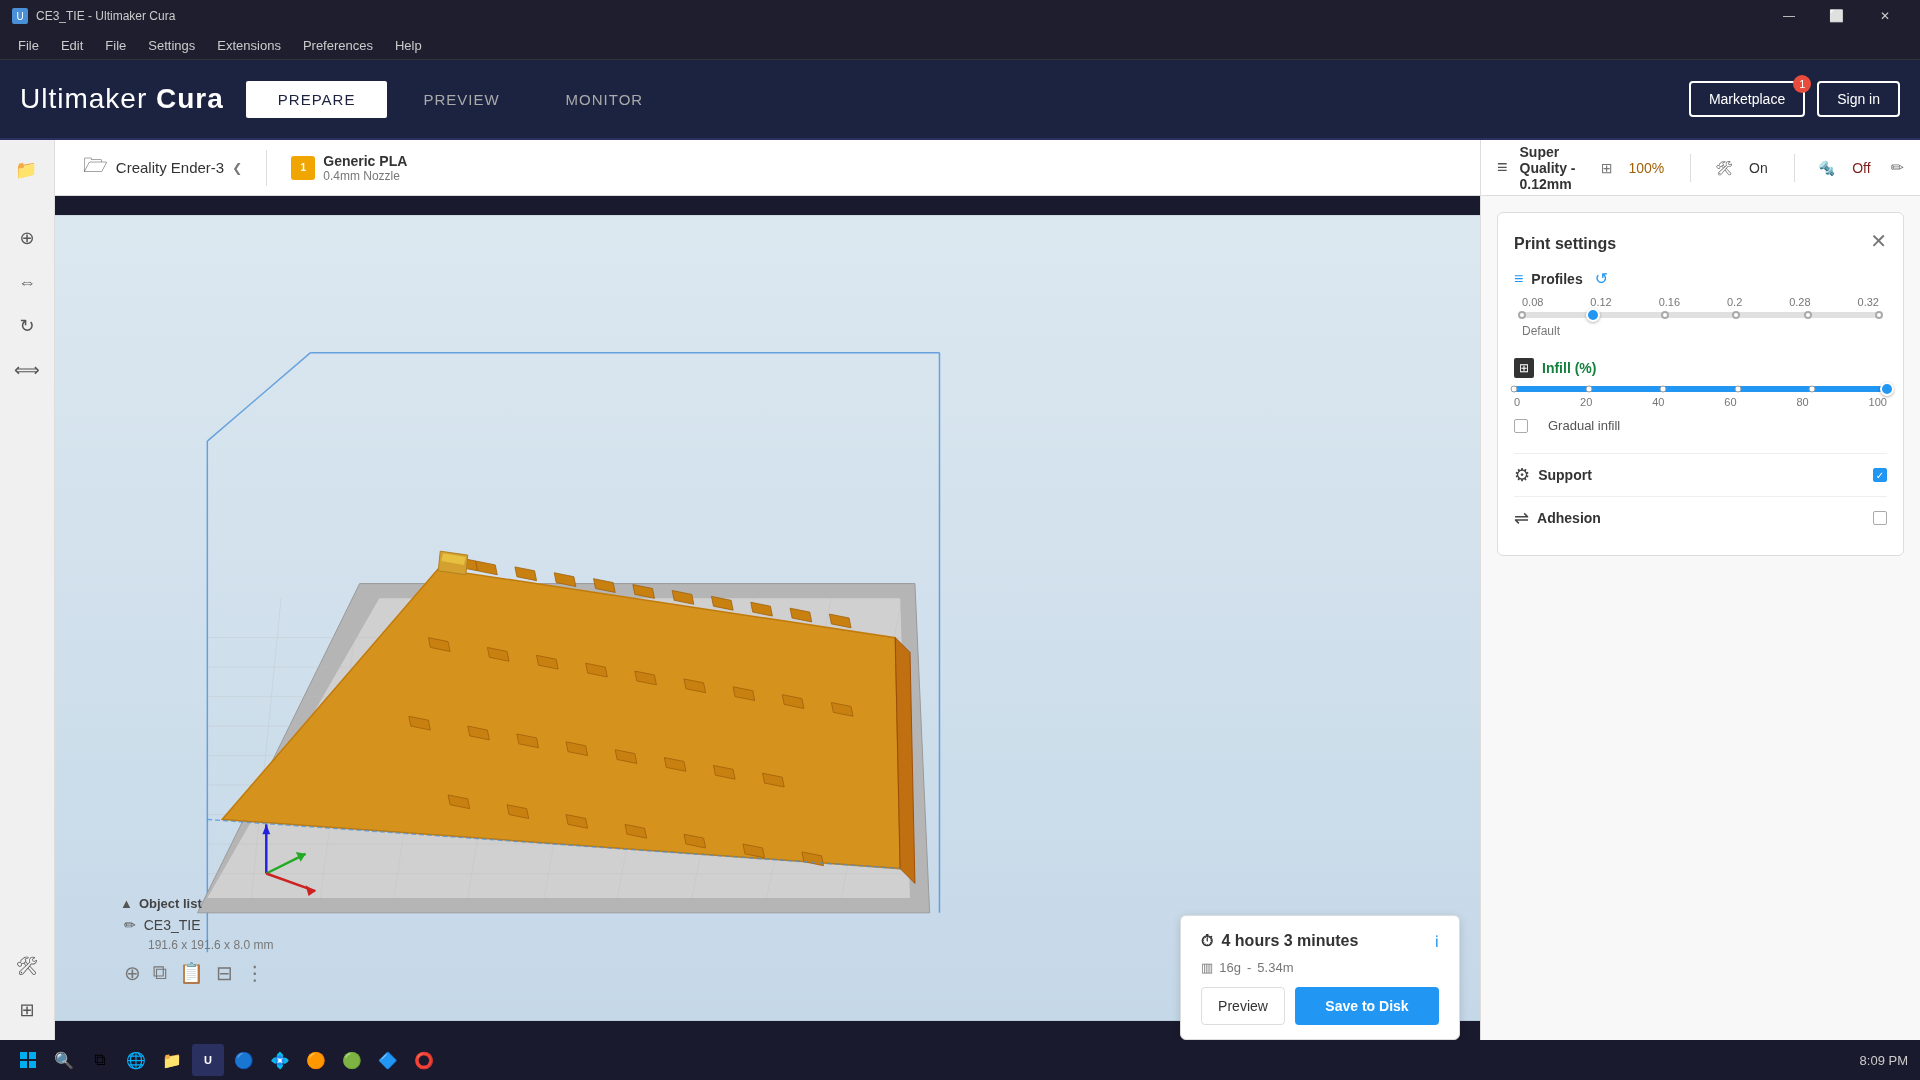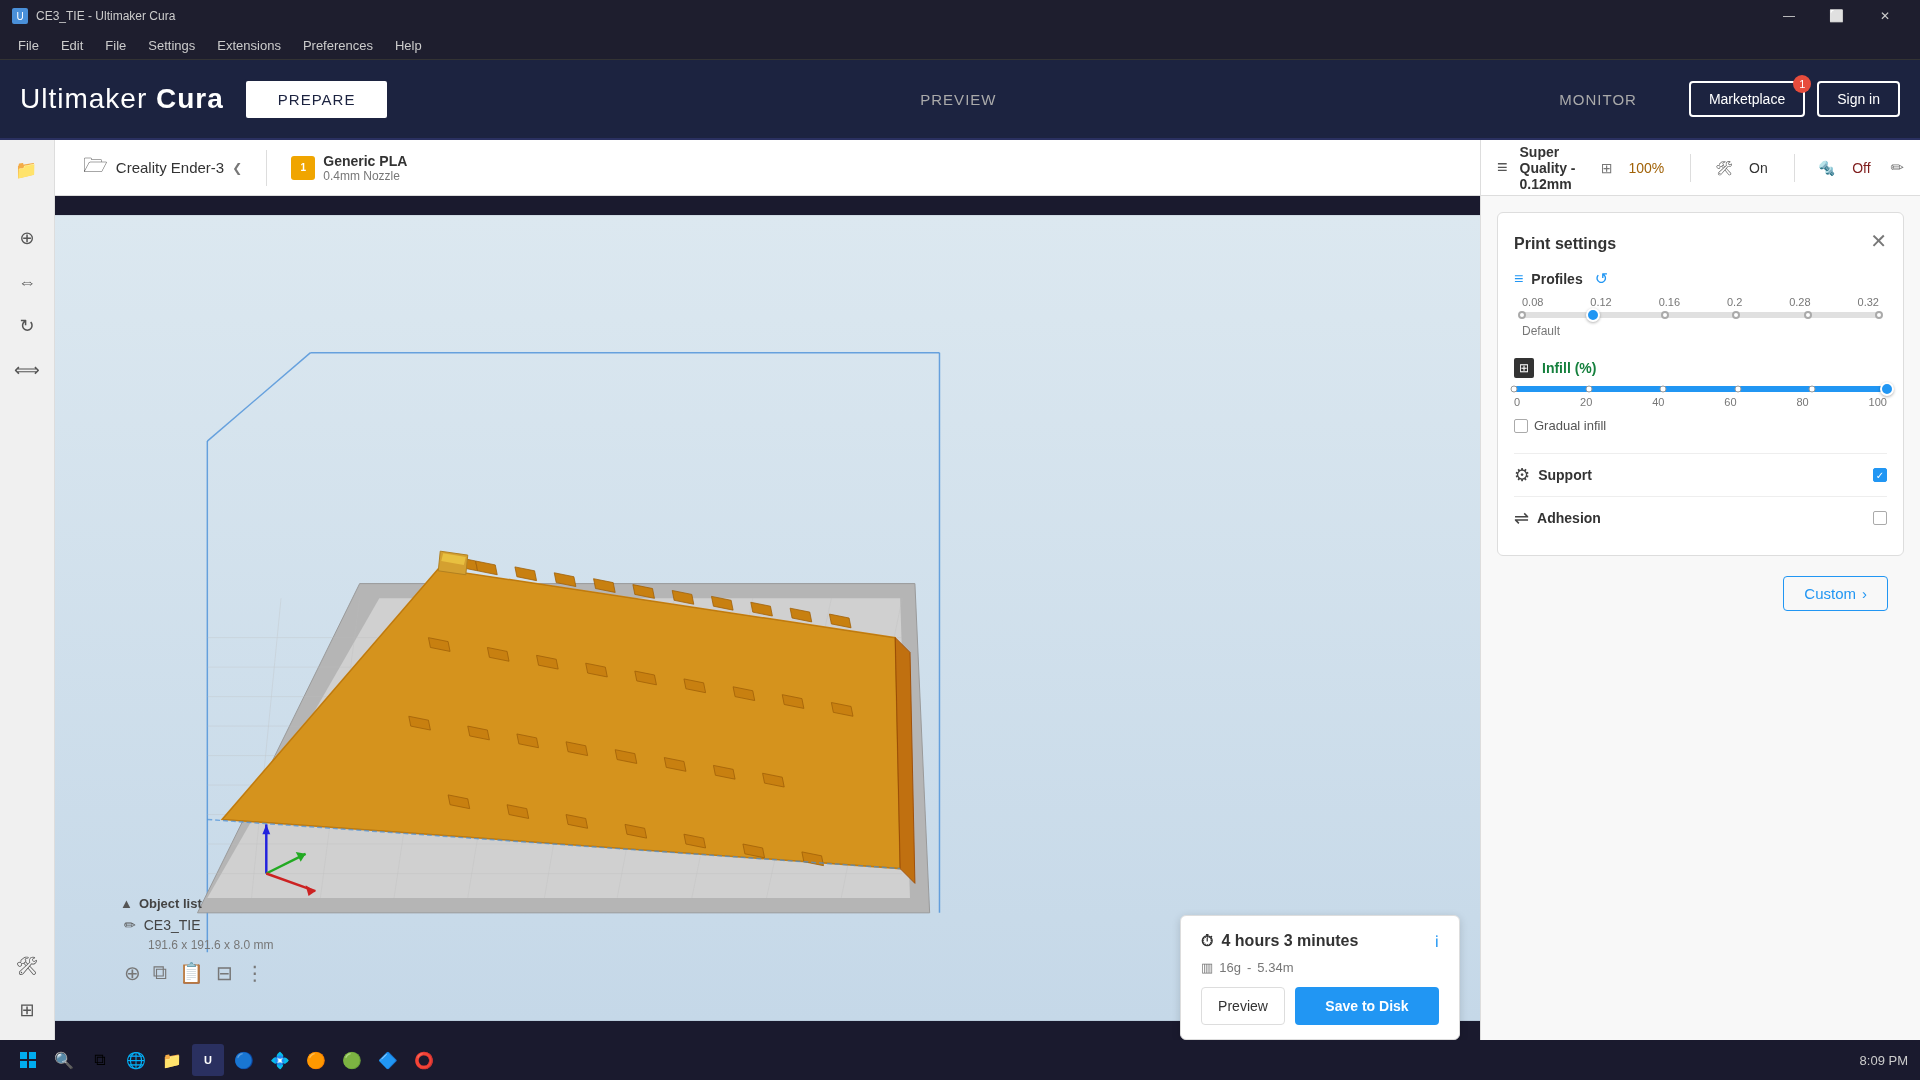--- a/index.html
+++ b/index.html
@@ -53,22 +53,22 @@
       font-size: 28px;
       font-weight: 300;
       color: white;
       letter-spacing: 1px;
     }
     .logo strong { font-weight: 700; }
     .nav-tabs {
       flex: 1;
       display: flex;
       align-items: center;
-      justify-content: space-between;
-      gap: 8px;
+      justify-content: flex-start;
+      gap: 2px;
     }
     .nav-tab {
       padding: 10px 32px;
       color: #aaa;
       font-size: 15px;
       font-weight: 500;
       cursor: pointer;
       border-radius: 4px;
       letter-spacing: 1px;
     }
@@ -601,21 +601,21 @@
             <div style="position:absolute; left:100%; top:50%; transform:translate(-50%,-50%); width:14px; height:14px; background:#2196F3; border:2px solid white; border-radius:50%; box-shadow:0 1px 3px rgba(0,0,0,0.3);"></div>
           </div>
           <div style="display:flex; justify-content:space-between; margin-top:4px; font-size:11px; color:#777;">
             <span>0</span>
             <span>20</span>
             <span>40</span>
             <span>60</span>
             <span>80</span>
             <span>100</span>
           </div>
-          <div style="display:flex; align-items:center; gap:6px; margin-top:10px;">
+          <div style="display:flex; align-items:center; gap:20px; margin-top:10px;">
             <div class="checkbox"></div>
             <span style="font-size:13px; color:#555;">Gradual infill</span>
           </div>
         </div>
 
         <div class="support-row">
           <div class="support-label-area">
             <span style="font-size:18px; color:#444;">⚙</span>
             <span style="font-size:14px; font-weight:600; color:#333;">Support</span>
           </div>
@@ -625,26 +625,20 @@
         <div class="support-row">
           <div class="support-label-area">
             <span style="font-size:18px; color:#444;">⇌</span>
             <span style="font-size:14px; font-weight:600; color:#333;">Adhesion</span>
           </div>
           <div class="checkbox"></div>
         </div>
 
       </div>
 
-      <div style="display:flex; justify-content:flex-end; margin-top:8px;">
-        <button class="custom-btn">
-          <span>Custom</span>
-          <span>›</span>
-        </button>
-      </div>
     </div>
   </div>
 </div>
 
 <div class="bottom-panel">
   <div class="estimate-row">
     <div class="time-estimate">
       <span>⏱</span>
       <span>4 hours 3 minutes</span>
     </div>

